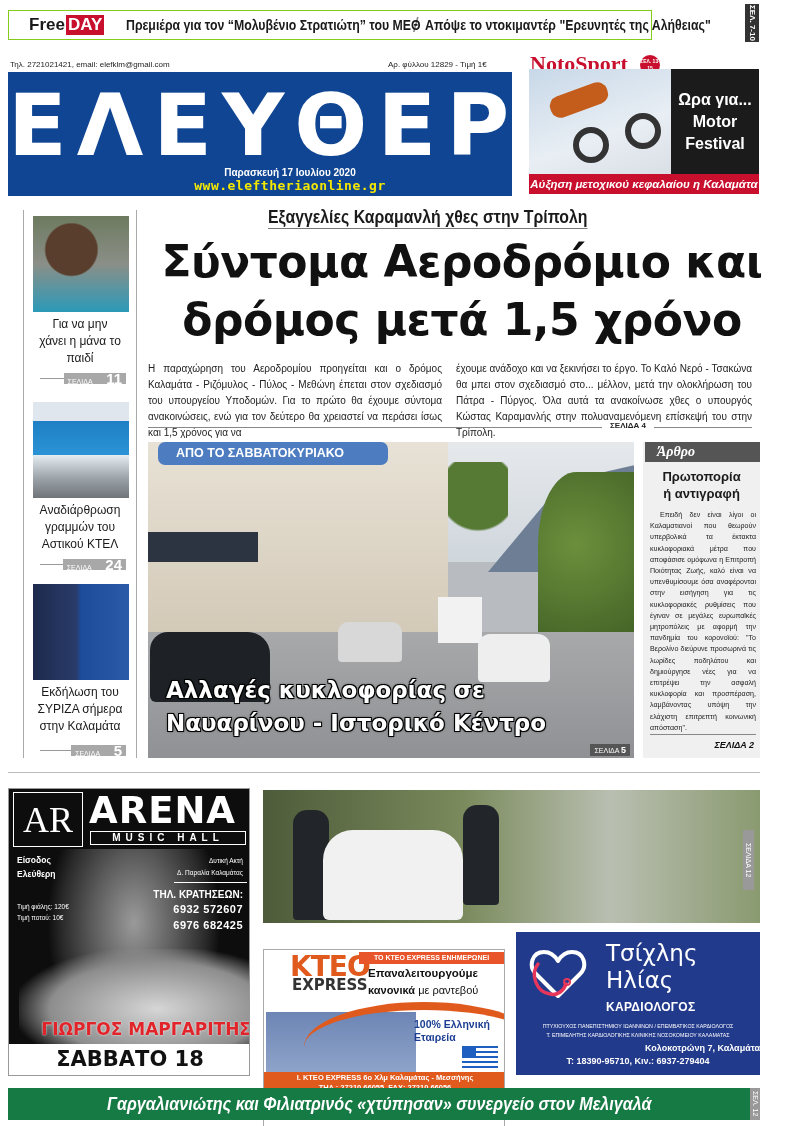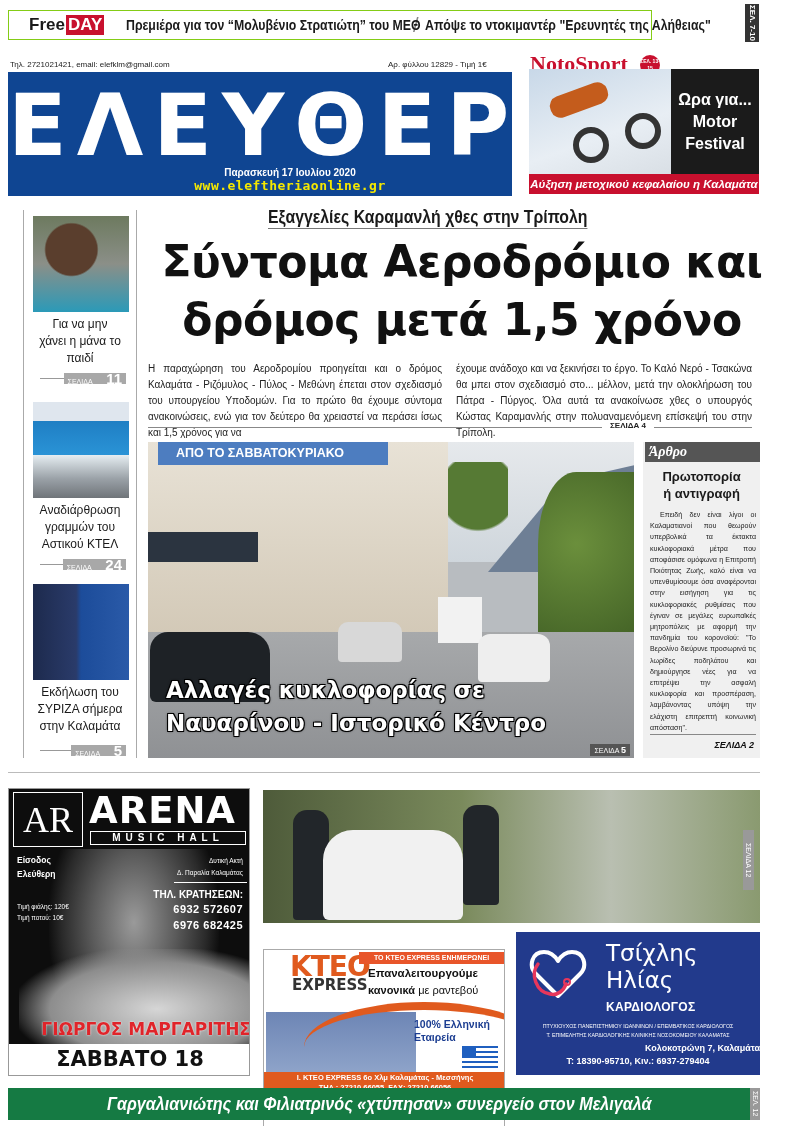--- a/index.html
+++ b/index.html
@@ -58,28 +58,28 @@
   #feature-mtn { position: absolute; left: 340px; top: 20px; width: 160px; height: 110px; background: #6e7f95; clip-path: polygon(0 100%, 40% 30%, 70% 10%, 100% 0, 100% 100%); }
   #feature-bldg1 { position: absolute; left: 0; top: 0; width: 300px; height: 200px; background: linear-gradient(180deg,#e8e2d6,#d2c8b6); }
   #feature-awning { position: absolute; left: 0; top: 90px; width: 110px; height: 30px; background: #2b3440; }
   #feature-road { position: absolute; left: 0; top: 190px; width: 486px; height: 126px; background: linear-gradient(180deg,#a7a9ab,#8f9194); }
   #feature-trees { position: absolute; left: 390px; top: 30px; width: 96px; height: 180px; background: radial-gradient(circle at 40% 40%, #6b8f3c, #3f5e24); border-radius: 40% 0 0 10%; }
   #feature-palm { position: absolute; left: 300px; top: 20px; width: 60px; height: 150px; background: radial-gradient(circle at 50% 20%, #567a34 30%, transparent 32%); }
   #feature-car1 { position: absolute; left: 2px; top: 190px; width: 120px; height: 70px; background: #1e2226; border-radius: 18px 22px 6px 6px; }
   #feature-car2 { position: absolute; left: 330px; top: 192px; width: 72px; height: 48px; background: #eeeeee; border-radius: 12px 12px 4px 4px; }
   #feature-car3 { position: absolute; left: 190px; top: 180px; width: 64px; height: 40px; background: #d8d8d8; border-radius: 10px 10px 4px 4px; }
   #feature-truck { position: absolute; left: 290px; top: 155px; width: 44px; height: 46px; background: #f2f2f2; }
-  #feature-label { position: absolute; left: 10px; top: 0; width: 230px; height: 23px; background: #4d7dc0; color: #fff; font-weight: bold; font-size: 12.5px; line-height: 23px; padding-left: 18px; }
+  #feature-label { position: absolute; left: 10px; top: 0; width: 230px; height: 23px; background: #4d7dc0; color: #fff; font-weight: bold; font-size: 12.5px; line-height: 23px; padding-left: 18px; border-radius: 7px; }
   #feature-headline { position: absolute; left: 18px; top: 232px; width: 450px; font-family: "DejaVu Sans", sans-serif; font-weight: bold; font-size: 23px; line-height: 33px; color: #fff; text-shadow: 0 0 3px #000, 1px 1px 0 #000, -1px -1px 0 #000, 1px -1px 0 #000, -1px 1px 0 #000; }
   #feature-page { position: absolute; right: 4px; bottom: 2px; background: #555; color: #fff; font-size: 7px; padding: 1px 4px; }
   #feature-page b { font-size: 9px; }
 
   
   #article { left: 643px; top: 442px; width: 117px; height: 316px; background: #f0f0f0; }
-  #article-tag { position: absolute; left: 2px; top: 0; width: 115px; height: 20px; background: #555; color: #fff; font-family: "Liberation Serif", serif; font-style: italic; font-weight: bold; font-size: 14px; line-height: 20px; padding-left: 4px; }
+  #article-tag { position: absolute; left: 2px; top: 0; width: 115px; height: 20px; background: #555; color: #fff; font-family: "Liberation Serif", serif; font-style: italic; font-weight: bold; font-size: 14px; line-height: 20px; padding-left: 12px; }
   #article-title { position: absolute; left: 0; top: 26px; width: 117px; text-align: center; font-weight: bold; font-size: 13px; line-height: 17px; color: #1a1a1a; }
   #article-body { position: absolute; left: 7px; top: 68px; width: 106px; font-size: 7.1px; line-height: 11.2px; color: #222; text-align: justify; text-indent: 10px; }
   #article-rule { position: absolute; left: 7px; top: 292px; width: 106px; height: 1px; background: #888; }
   #article-page { position: absolute; right: 6px; top: 298px; font-size: 9px; font-weight: bold; font-style: italic; }
 
   #section-rule { left: 8px; top: 772px; width: 752px; height: 1px; background: #bbb; }
 
   
   #arena { left: 8px; top: 788px; width: 242px; height: 288px; background: #0d0d0d; border: 1px solid #999; overflow: hidden; color: #fff; }
   #arena-logo { position: absolute; left: 4px; top: 3px; width: 70px; height: 55px; border: 1px solid #fff; font-family: "Liberation Serif", serif; font-size: 36px; text-align: center; line-height: 55px; }

